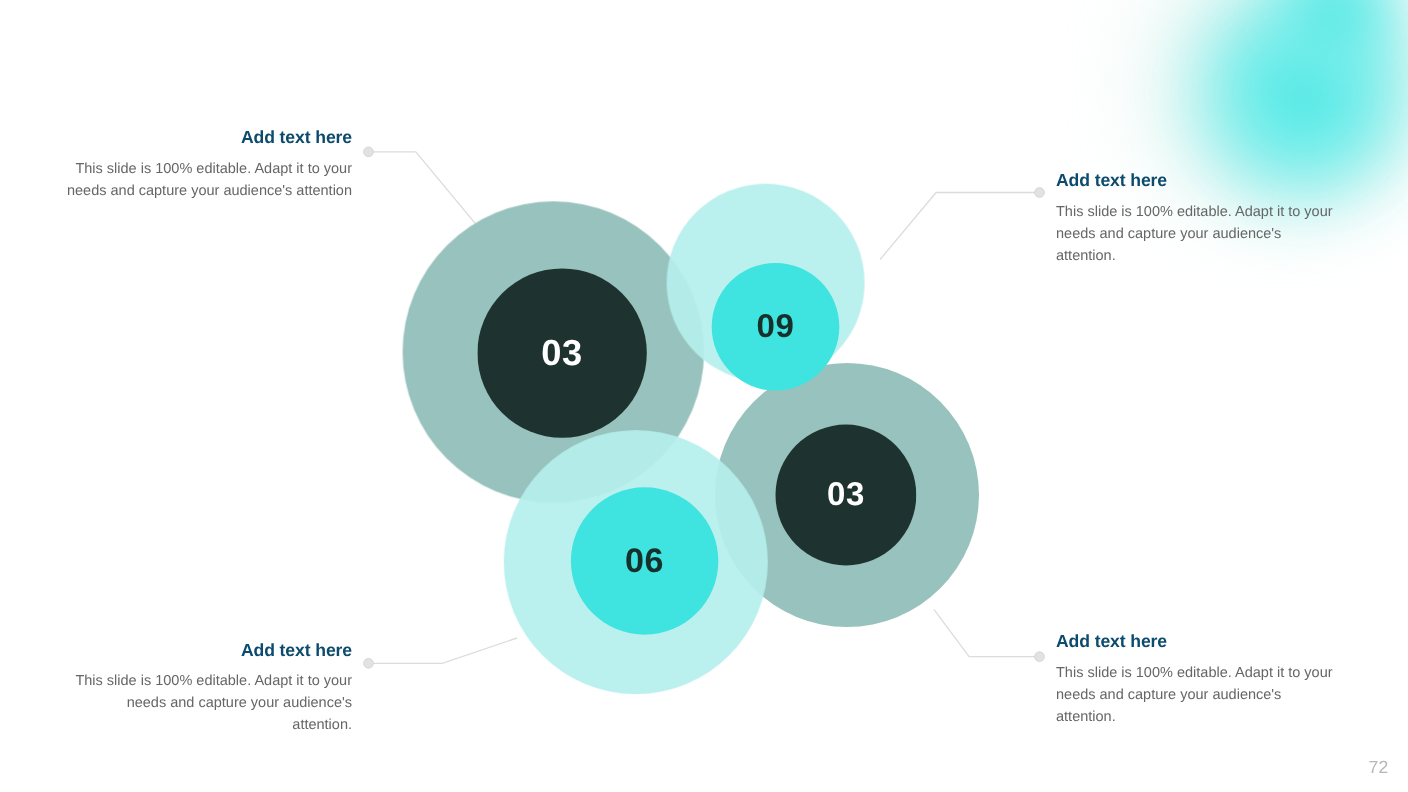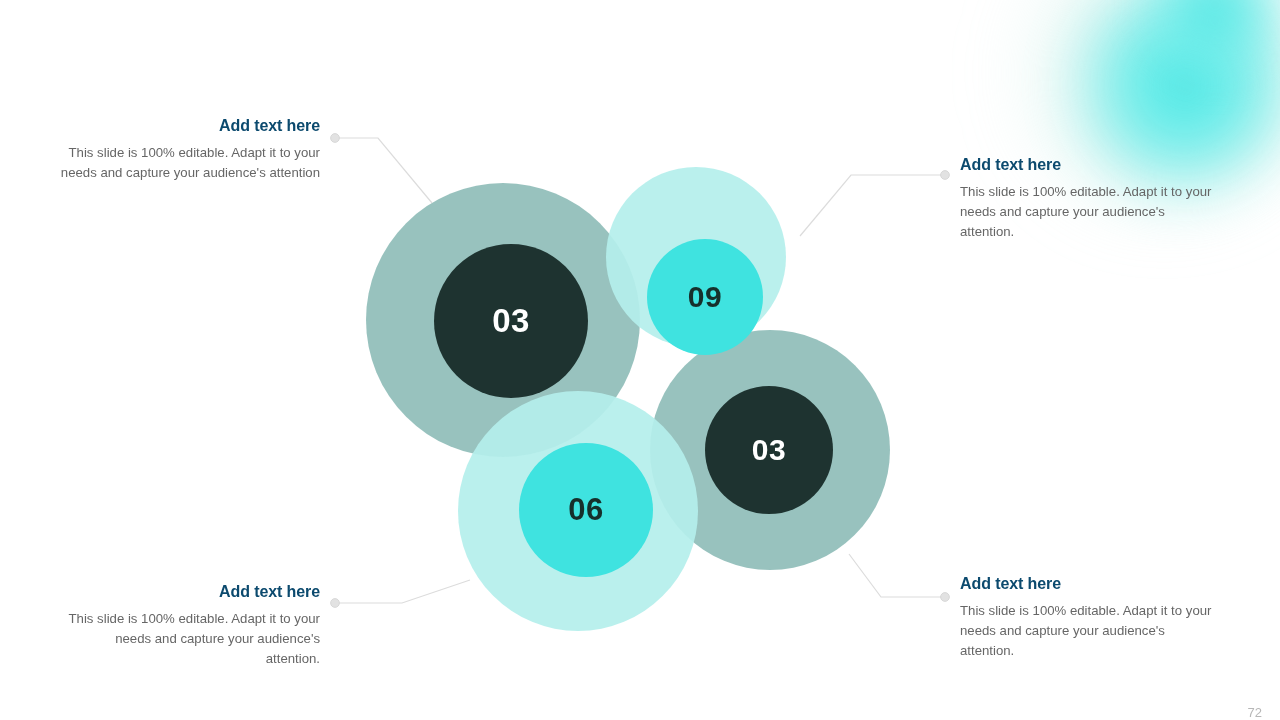--- a/index.html
+++ b/index.html
@@ -120,22 +120,22 @@
 
   #callout-tl { left: 60px;  top: 116px; width: 260px; }
   #callout-tr { left: 960px; top: 155px; width: 262px; }
   #callout-bl { left: 60px;  top: 582px; width: 260px; }
   #callout-br { left: 960px; top: 574px; width: 262px; }
 
   
   .page-number {
     position: absolute;
     right: 18px;
-    bottom: 0;
-    font-size: 13px;
+    bottom: 12px;
+    font-size: 16px;
     color: #b7b7b7;
   }
 </style>
 </head>
 <body>
 
 <div id="slide">
 
   <div class="glow-wrap">
     <div class="glow-b"></div>

